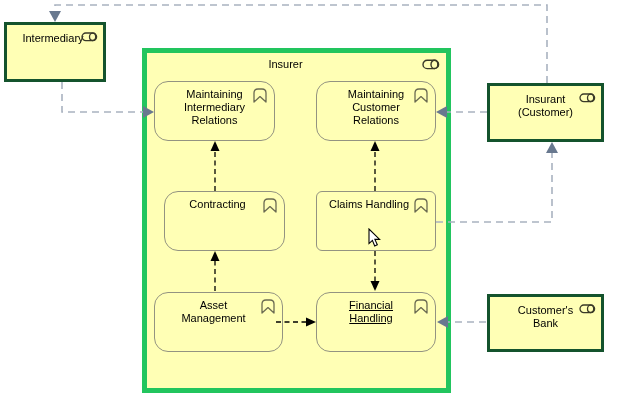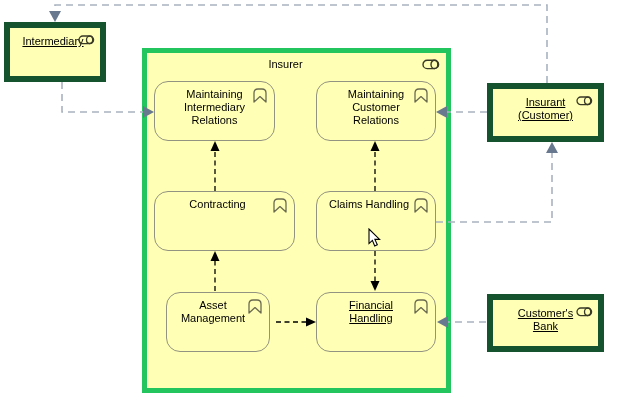--- a/index.html
+++ b/index.html
@@ -1,21 +1,21 @@
 <!DOCTYPE html>
 <html><head>
 <meta charset="utf-8">
 <style>
   html,body{margin:0;padding:0;background:#fff;}
   .canvas{
     position:relative;width:618px;height:401px;background:#ffffff;overflow:hidden;
     font-family:"Liberation Sans", sans-serif;font-size:11px;color:#000;
   }
   .box{position:absolute;background:#FFFFB5;box-sizing:border-box;}
-  .actor{border:6px solid #14532d;text-decoration:underline;}
+  .actor{border:3px solid #14532d;}
   .container-box{border:5px solid #22c55e;}
   .func{border:1px solid #939381;border-radius:14px;}
   .label{display:block;text-align:center;line-height:13px;}
   .actor .label{padding-top:7px;margin:0 auto;}
   .func .label{padding-top:6px;margin:0 auto;}
   .title-label{position:absolute;top:5px;left:0;right:22px;text-align:center;line-height:13px;}
   .icon-role{position:absolute;top:7px;right:5px;}
   .icon-role-container{position:absolute;top:6px;right:6px;}
   .icon-func{position:absolute;top:6px;right:7px;}
   svg.edges{position:absolute;left:0;top:0;pointer-events:none;}
@@ -81,39 +81,39 @@
 
   <div class="box func" style="left:316px;top:81px;width:120px;height:60px;">
     <span class="label" style="max-width:84px;">Maintaining Customer Relations</span>
     <span class="icon-func">
       <svg width="14" height="15" viewBox="0 0 14 15">
         <path d="M1,14 L1,5 Q1,1 5,1 L9,1 Q13,1 13,5 L13,14 L7,8.6 Z" fill="none" stroke="#6b6b52" stroke-width="1.3" stroke-linejoin="round"></path>
       </svg>
     </span>
   </div>
 
-  <div class="box func" style="left:154px;top:191px;width:141px;height:60px;">
+  <div class="box func" style="left:164px;top:191px;width:121px;height:60px;">
     <span class="label" style="max-width:90px;padding-right:14px;">Contracting</span>
     <span class="icon-func">
       <svg width="14" height="15" viewBox="0 0 14 15">
         <path d="M1,14 L1,5 Q1,1 5,1 L9,1 Q13,1 13,5 L13,14 L7,8.6 Z" fill="none" stroke="#6b6b52" stroke-width="1.3" stroke-linejoin="round"></path>
       </svg>
     </span>
   </div>
 
-  <div class="box func" style="left:316px;top:191px;width:120px;height:60px;">
+  <div class="box func" style="left:316px;top:191px;width:120px;height:60px;border-radius:6px;">
     <span class="label" style="max-width:96px;padding-right:14px;">Claims Handling</span>
     <span class="icon-func">
       <svg width="14" height="15" viewBox="0 0 14 15">
         <path d="M1,14 L1,5 Q1,1 5,1 L9,1 Q13,1 13,5 L13,14 L7,8.6 Z" fill="none" stroke="#6b6b52" stroke-width="1.3" stroke-linejoin="round"></path>
       </svg>
     </span>
   </div>
 
-  <div class="box func" style="left:166px;top:292px;width:104px;height:60px;">
+  <div class="box func" style="left:154px;top:292px;width:129px;height:60px;">
     <span class="label" style="max-width:84px;padding-right:10px;">Asset Management</span>
     <span class="icon-func">
       <svg width="14" height="15" viewBox="0 0 14 15">
         <path d="M1,14 L1,5 Q1,1 5,1 L9,1 Q13,1 13,5 L13,14 L7,8.6 Z" fill="none" stroke="#6b6b52" stroke-width="1.3" stroke-linejoin="round"></path>
       </svg>
     </span>
   </div>
 
   <div class="box func" style="left:316px;top:292px;width:120px;height:60px;">
     <span class="label" style="max-width:84px;padding-right:10px;text-decoration:underline;">Financial Handling</span>

